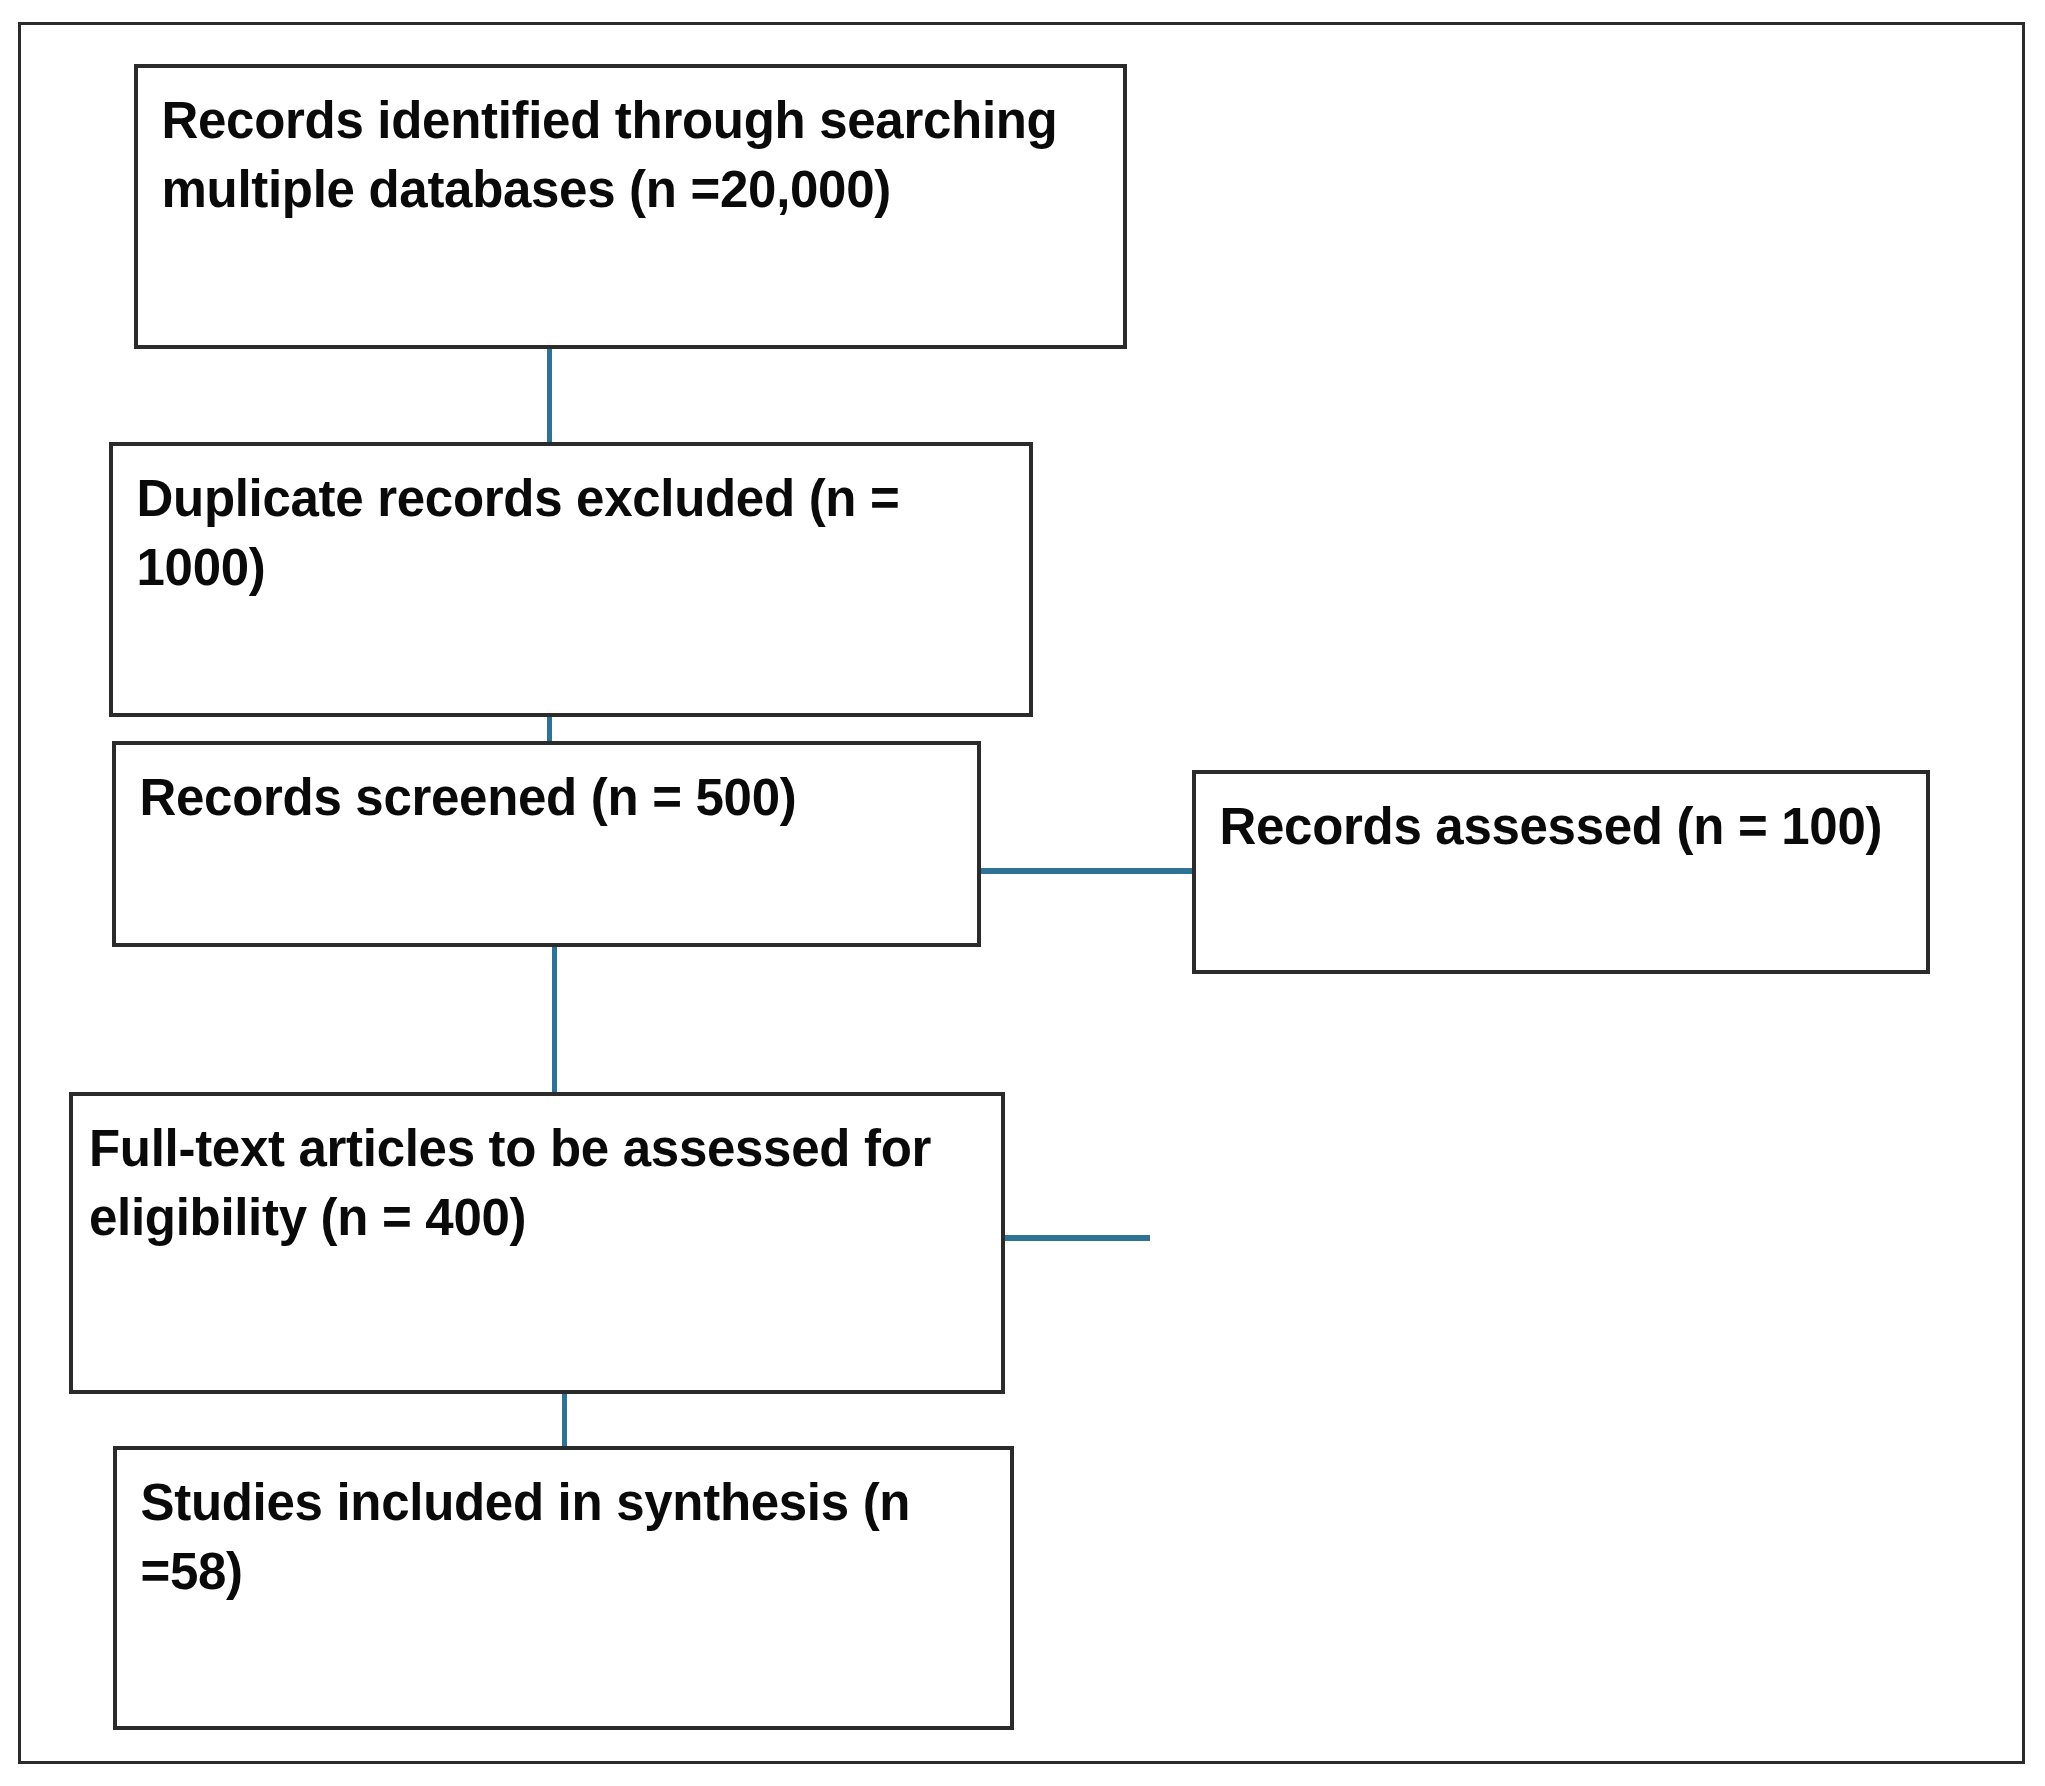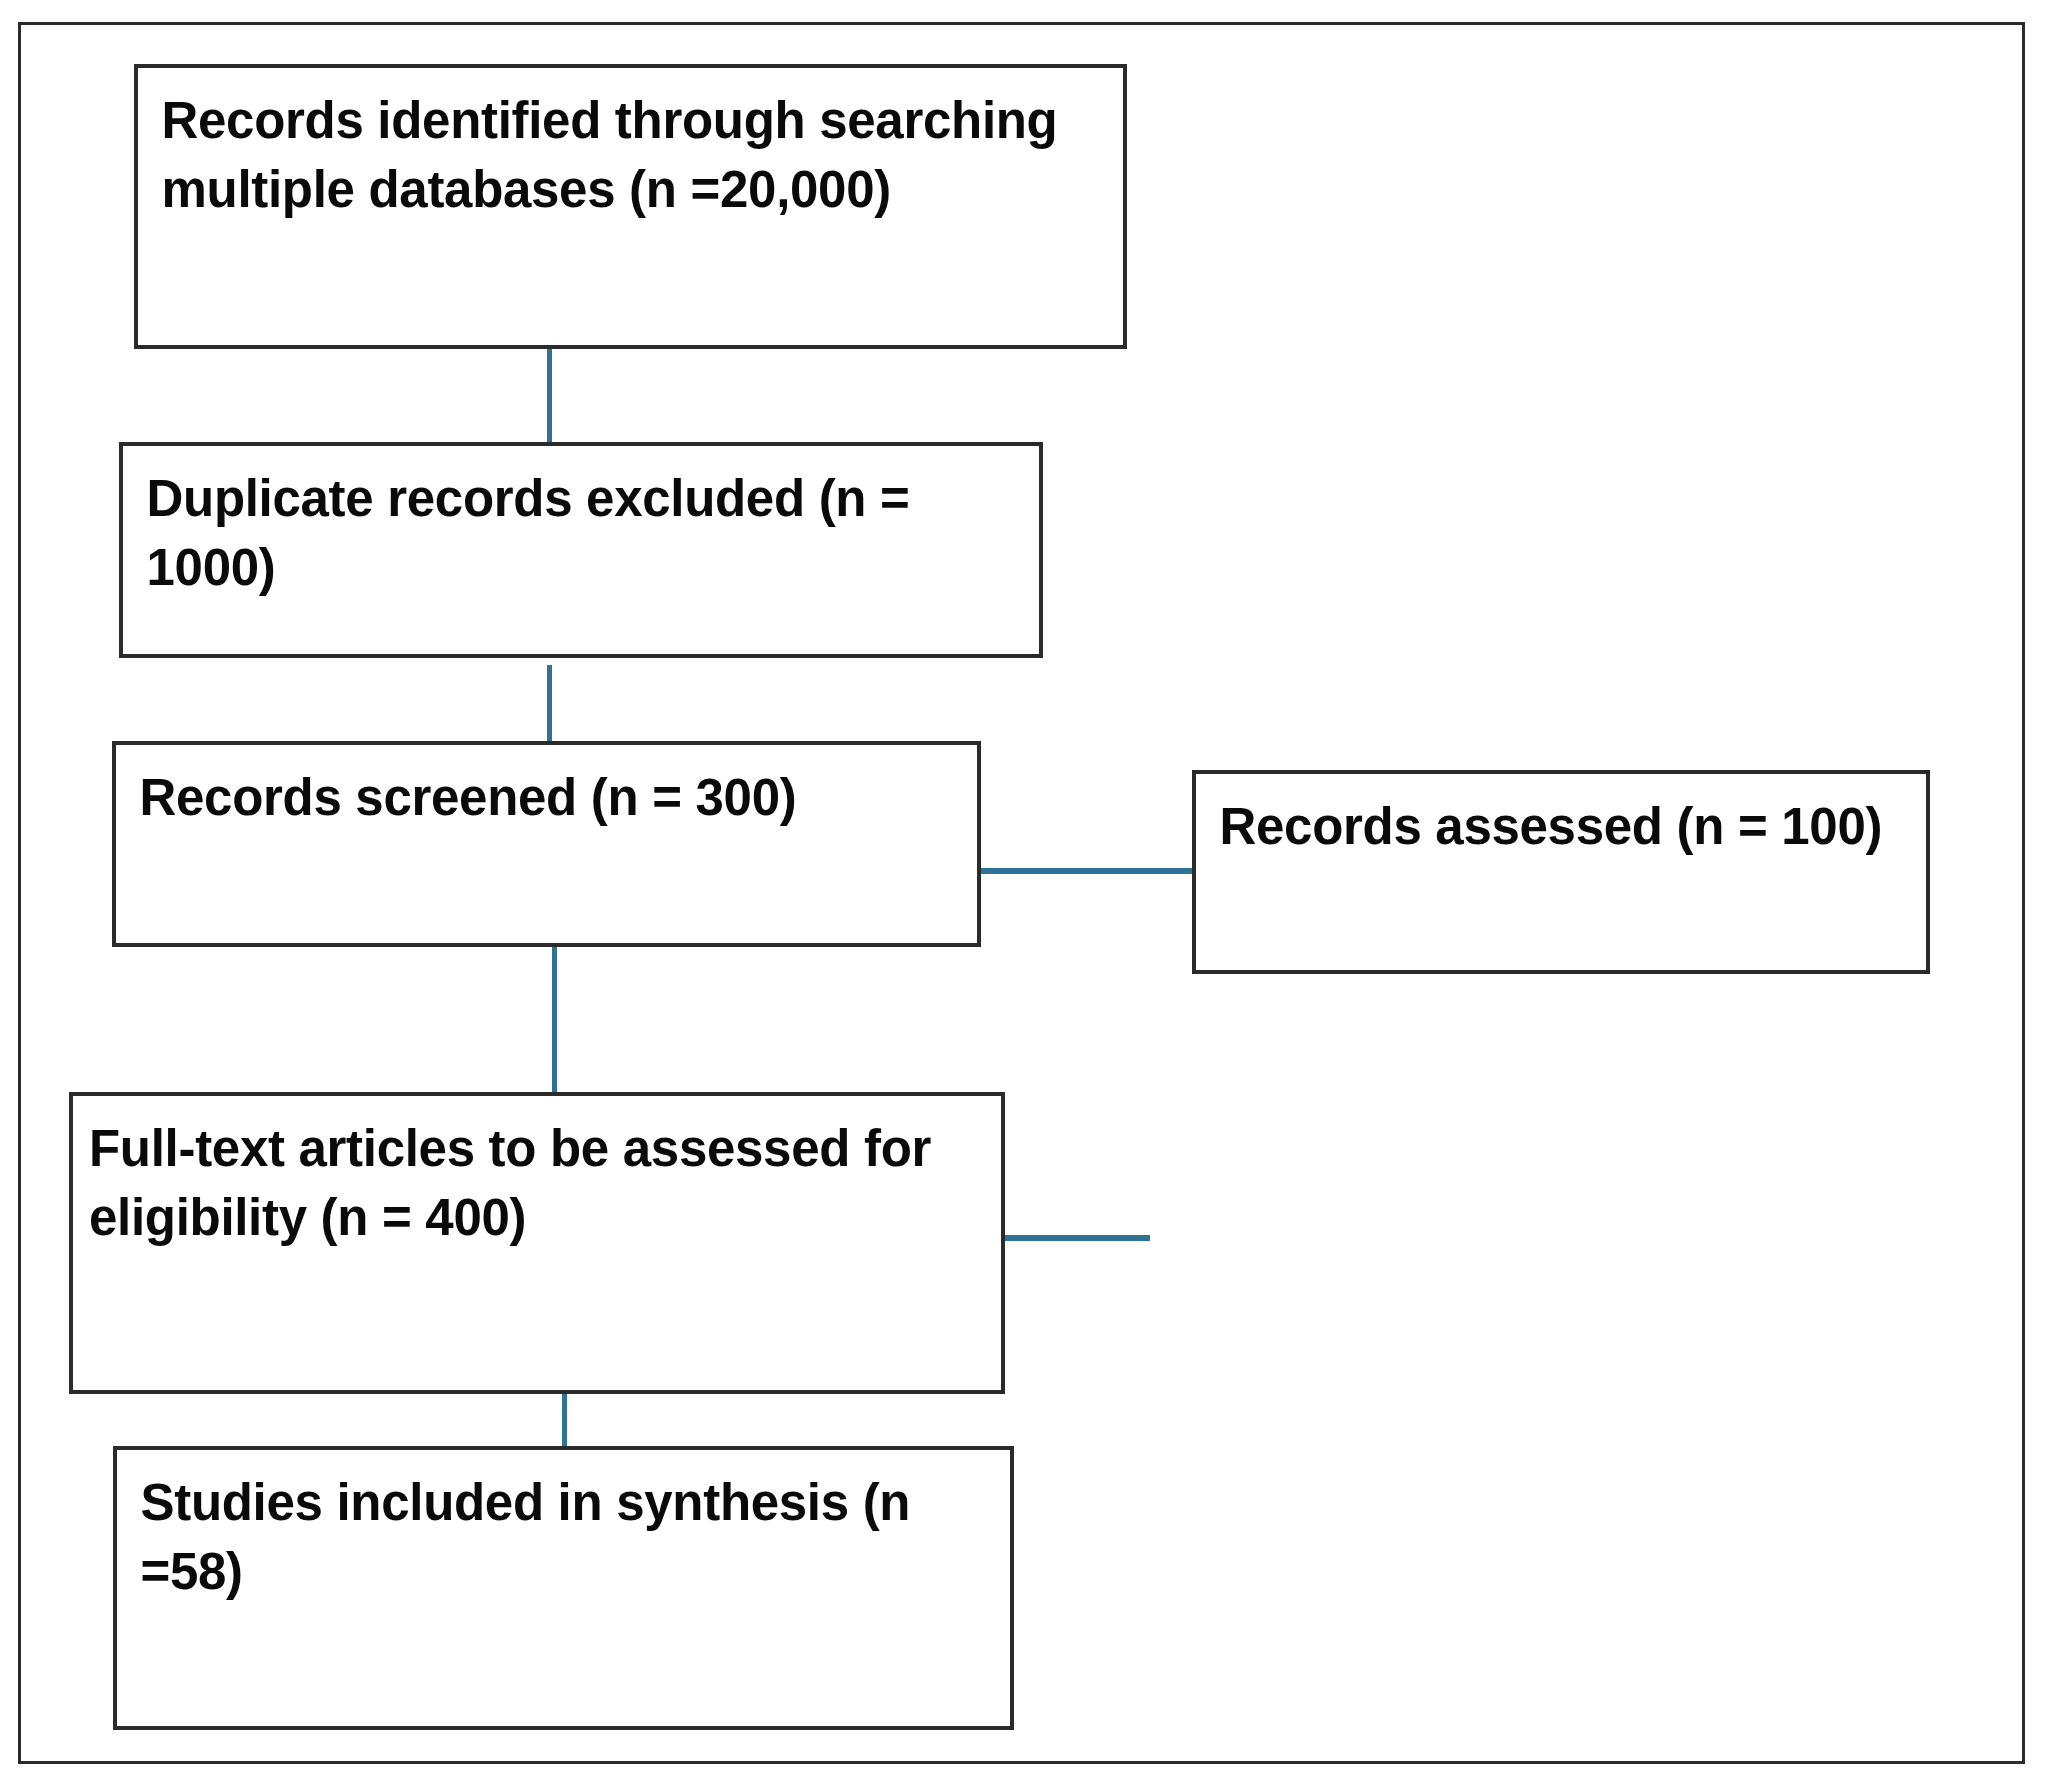--- a/index.html
+++ b/index.html
@@ -73,26 +73,26 @@
   <div class="connector vertical" style="left:552px; top:945px; height:150px;"></div>
 
   <div class="connector horizontal" style="left:1000px; top:1235px; width:150px;"></div>
 
   <div class="connector vertical" style="left:562px; top:1391px; height:61px;"></div>
 
   <div class="node" style="left:134px; top:64px; width:993px; height:285px;">
     <div class="txt">Records identified through searching multiple databases (n =20,000)</div>
   </div>
 
-  <div class="node" style="left:119px; top:442px; width:924px; height:216px;">
+  <div class="node" style="left:109px; top:442px; width:924px; height:275px;">
     <div class="txt">Duplicate records excluded (n = 1000)</div>
   </div>
 
   <div class="node" style="left:112px; top:741px; width:869px; height:206px;">
-    <div class="txt">Records screened (n = 300)</div>
+    <div class="txt">Records screened (n = 500)</div>
   </div>
 
   <div class="node" style="left:1192px; top:770px; width:738px; height:204px;">
     <div class="txt">Records assessed (n = 100)</div>
   </div>
 
   <div class="node" style="left:69px; top:1092px; width:936px; height:302px;padding-left:16px;">
     <div class="txt">Full-text articles to be assessed for eligibility (n = 400)</div>
   </div>
 

